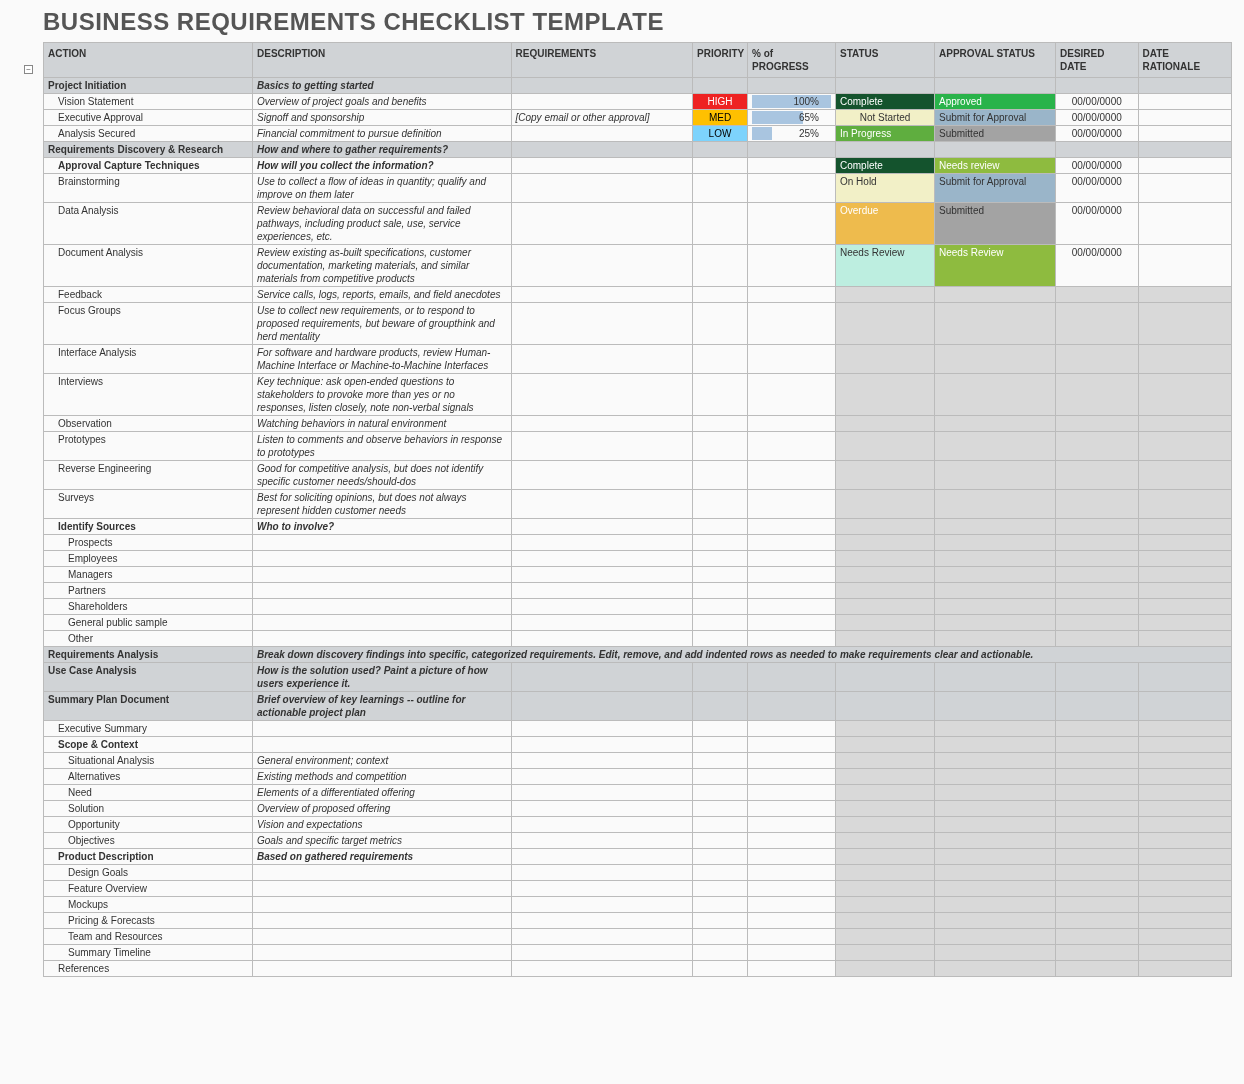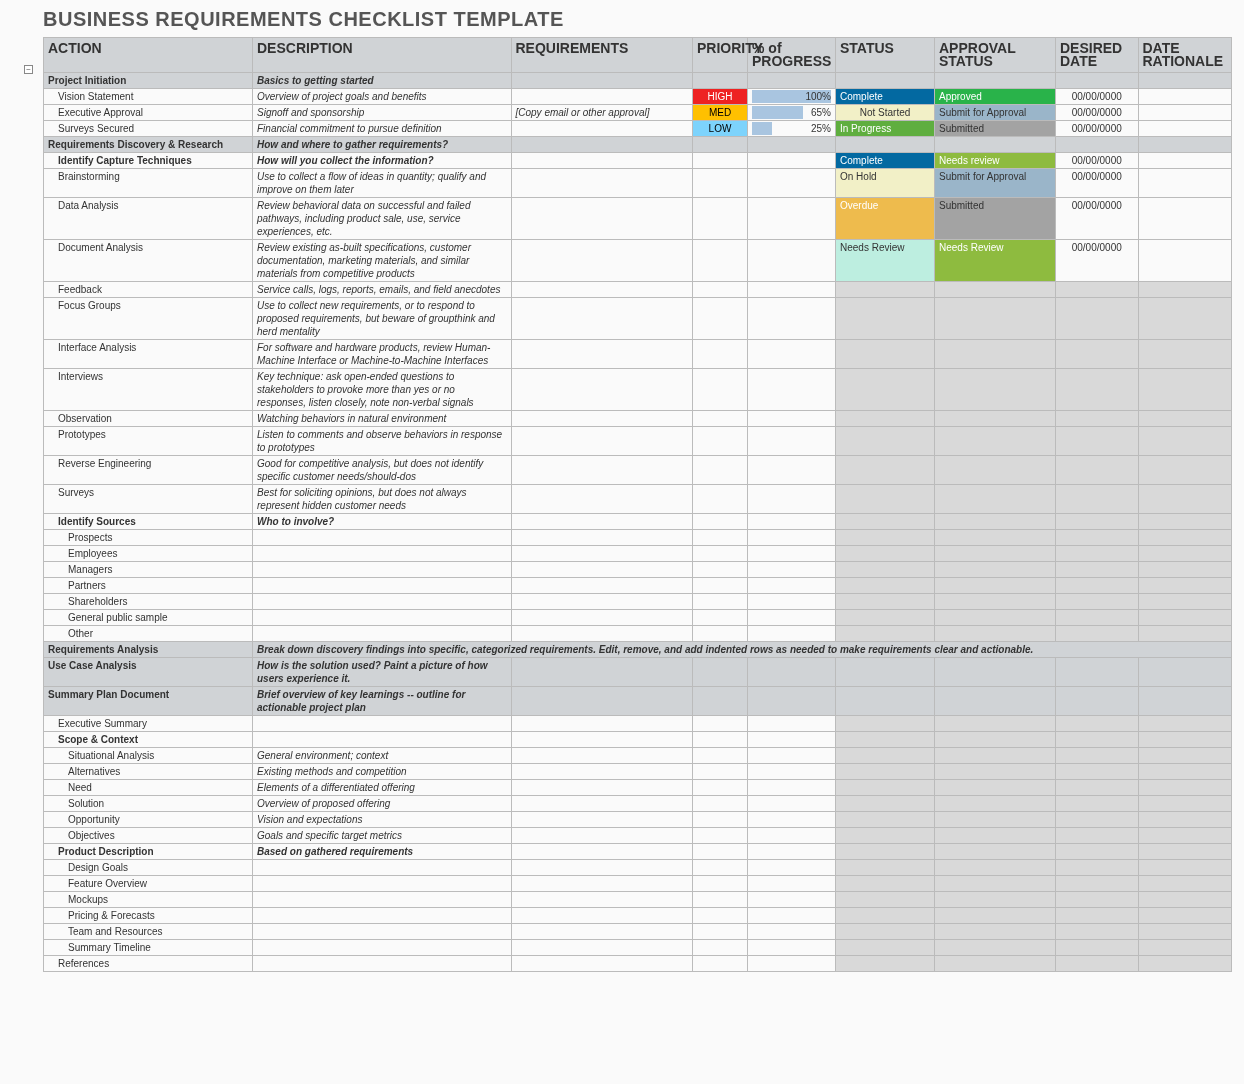--- a/index.html
+++ b/index.html
@@ -2,51 +2,51 @@
 <html><head>
 <meta charset="utf-8">
 <style>
   * { margin: 0; padding: 0; box-sizing: border-box; }
   body { font-family: "Century Gothic", Arial, sans-serif; background: #fafafa; font-size: 11px; color: #333; }
   .page { display: flex; }
   .outline { width: 35px; padding-top: 62px; }
   .outline .node { height: 14px; display: flex; align-items: center; justify-content: flex-end; padding-right: 2px; }
   .outline .box { width: 9px; height: 9px; border: 1px solid #888; background: #fff; font-size: 8px; line-height: 7px; text-align: center; color: #555; }
   .content { flex: 1; padding: 8px 12px 20px 8px; }
-  h1 { font-size: 20px; font-weight: bold; color: #555; letter-spacing: 0.5px; margin-bottom: 6px; font-family: "Century Gothic", Arial, sans-serif; }
+  h1 { font-size: 24px; font-weight: bold; color: #555; letter-spacing: 0.5px; margin-bottom: 6px; font-family: "Century Gothic", Arial, sans-serif; }
   table { border-collapse: collapse; width: 100%; table-layout: fixed; }
   th, td { border: 1px solid #bbb; padding: 1px 4px; vertical-align: top; font-size: 10px; line-height: 13px; }
-  th { background: #d0d3d6; font-weight: bold; text-align: left; font-family: "Century Gothic", Arial, sans-serif; font-size: 14px; padding: 4px; }
+  th { background: #d0d3d6; font-weight: bold; text-align: left; font-family: "Century Gothic", Arial, sans-serif; font-size: 10px; padding: 4px; }
   td { font-family: "Century Gothic", Arial, sans-serif; font-style: italic; }
   td.action { font-style: normal; }
   tr.section td { background: #d0d3d6; font-weight: bold; }
   tr.section td.action { font-style: normal; }
   tr.section td.desc { font-style: italic; font-weight: bold; }
   tr.subsection td.action { font-weight: bold; }
   tr.subsection td.desc { font-style: italic; font-weight: bold; }
   .indent1 { padding-left: 14px; }
   .indent2 { padding-left: 24px; }
   .center { text-align: center; }
   .priority-HIGH { background: #e22; color: #fff; text-align: center; font-style: normal; }
   .priority-MED { background: #ffc000; color: #000; text-align: center; font-style: normal; }
   .priority-LOW { background: #7dd3fc; color: #000; text-align: center; font-style: normal; }
-  .st-complete { background: #0369a1; color: #fff; font-style: normal; }
+  .st-complete { background: #14532d; color: #fff; font-style: normal; }
   .st-notstarted { background: #f2f0c7; font-style: normal; text-align: center; }
   .st-inprogress { background: #5fae3f; color: #fff; font-style: normal; }
   .st-onhold { background: #f2f0c7; font-style: normal; }
   .st-overdue { background: #eebb4d; color: #fff; font-style: normal; }
   .st-needsreview { background: #bdeee0; font-style: normal; }
   .ap-approved { background: #29b34a; color: #fff; font-style: normal; }
   .ap-submitforapproval { background: #9ab5c9; font-style: normal; }
   .ap-submitted { background: #a3a3a3; font-style: normal; }
   .ap-needsreview { background: #8ebb3f; color: #fff; font-style: normal; }
   .shade { background: #d9d9d9; }
   .prog-wrap { position: relative; height: 13px; }
   .prog-bar { position: absolute; left: 0; top: 0; bottom: 0; background: #a9c5e0; }
-  .prog-txt { position: absolute; right: 0; top: 0; font-style: normal; }
+  .prog-txt { position: absolute; right: 12px; top: 0; font-style: normal; }
 </style>
 </head>
 <body>
 
 <div class="page">
   <div class="outline">
     <div class="node">
         <span class="box">−</span>
       </div>
   </div>
@@ -115,21 +115,21 @@
                 <div class="prog-bar" style="width: 65%;"></div>
                 <div class="prog-txt">65%</div>
               </div>
             </td>
             <td class="st-notstarted">Not Started</td>
             <td class="ap-submitforapproval">Submit for Approval</td>
             <td class="center" style="font-style: normal;">00/00/0000</td>
             <td></td>
           </tr>
           <tr>
-            <td class="action indent1">Surveys Secured</td>
+            <td class="action indent1">Analysis Secured</td>
             <td class="desc">Financial commitment to pursue definition</td>
             <td></td>
             <td class="priority-LOW">LOW</td>
             <td>
               <div class="prog-wrap">
                 <div class="prog-bar" style="width: 25%;"></div>
                 <div class="prog-txt">25%</div>
               </div>
             </td>
             <td class="st-inprogress">In Progress</td>
@@ -142,21 +142,21 @@
             <td class="desc">How and where to gather requirements?</td>
             <td></td>
             <td></td>
             <td></td>
             <td></td>
             <td></td>
             <td class="center"></td>
             <td></td>
           </tr>
           <tr class="subsection">
-            <td class="action indent1">Identify Capture Techniques</td>
+            <td class="action indent1">Approval Capture Techniques</td>
             <td class="desc">How will you collect the information?</td>
             <td></td>
             <td></td>
             <td></td>
             <td class="st-complete">Complete</td>
             <td class="ap-needsreview">Needs review</td>
             <td class="center" style="font-style: normal;">00/00/0000</td>
             <td></td>
           </tr>
           <tr>

